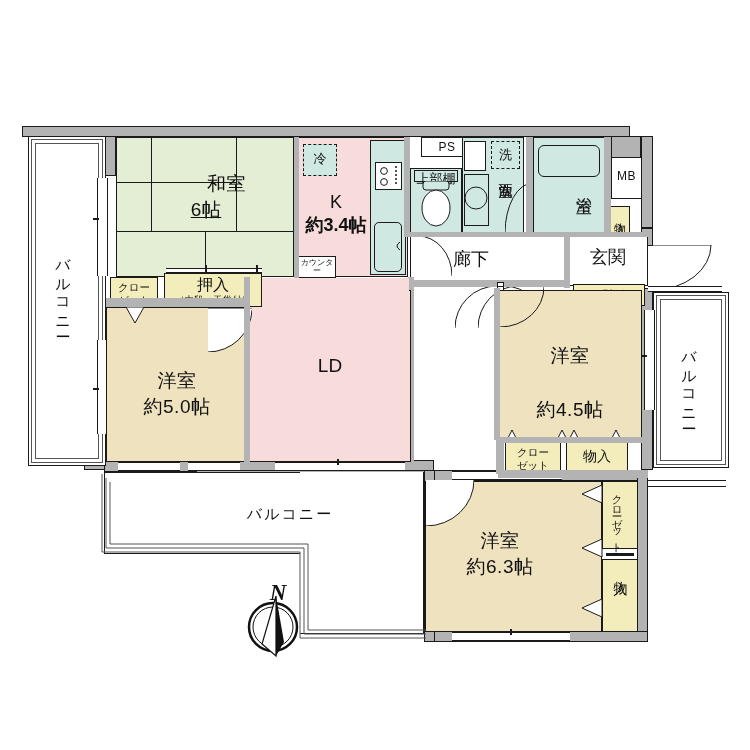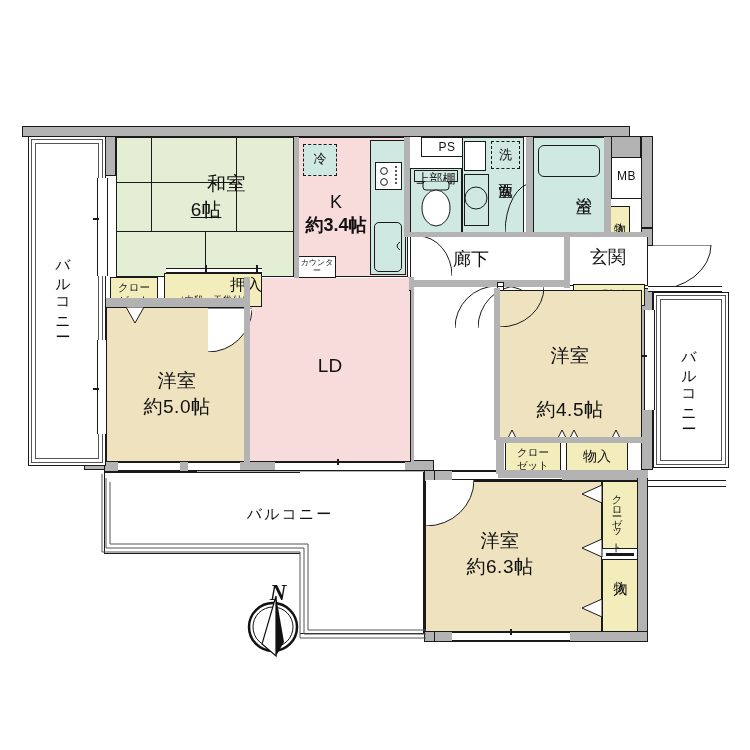--- a/index.html
+++ b/index.html
@@ -206,21 +206,21 @@
 
   <div class="abs f-ld" style="left:248px;top:290px;width:163px;height:172px;"></div>
   <div class="abs f-ld noborder" style="left:250px;top:278px;width:159px;height:14px;"></div>
   <div class="lbl t-ld" style="left:299px;top:355px;width:62px;">LD</div>
 
   <div class="abs f-closet" style="left:110px;top:277px;width:48px;height:30px;"></div>
   <div class="lbl t-closetS" style="left:110px;top:281px;width:48px;white-space:pre-line;line-height:1.25;">クロー
 ゼット</div>
 
   <div class="abs f-closet" style="left:164px;top:273px;width:98px;height:34px;"></div>
-  <div class="lbl t-closet" style="left:164px;top:276px;width:98px;font-size:16px;text-align:right;">押入</div>
+  <div class="lbl t-closet" style="left:164px;top:276px;width:98px;font-size:16px;">押入</div>
   <div class="lbl" style="left:160px;top:294px;width:106px;font-size:9.5px;text-align:center;">（中段・天袋付）</div>
 
   <div class="abs f-room" style="left:106px;top:307px;width:142px;height:155px;"></div>
   <div class="lbl t-room" style="left:137px;top:370px;width:80px;">洋室</div>
   <div class="lbl t-room" style="left:127px;top:396px;width:100px;">約5.0帖</div>
 
   <svg class="abs" style="left:208px;top:308px;width:44px;height:44px;">
     <path d="M44 0 L44 2 A44 44 0 0 1 0 44 L0 0 Z" fill="#ffffff" stroke="none"></path>
     <path d="M44 2 A44 44 0 0 1 0 44" fill="none" stroke="#1a1a1a" stroke-width="1"></path>
     <line x1="0" y1="0" x2="44" y2="0" stroke="#1a1a1a" stroke-width="1"></line>

